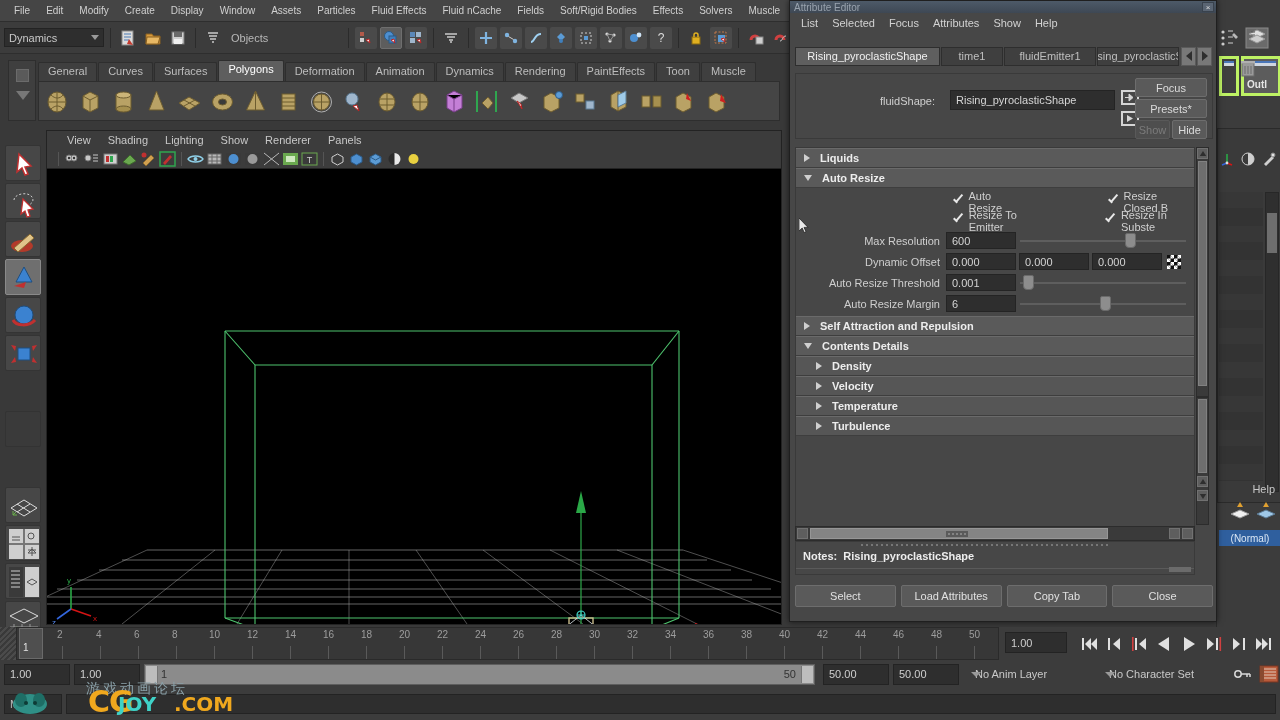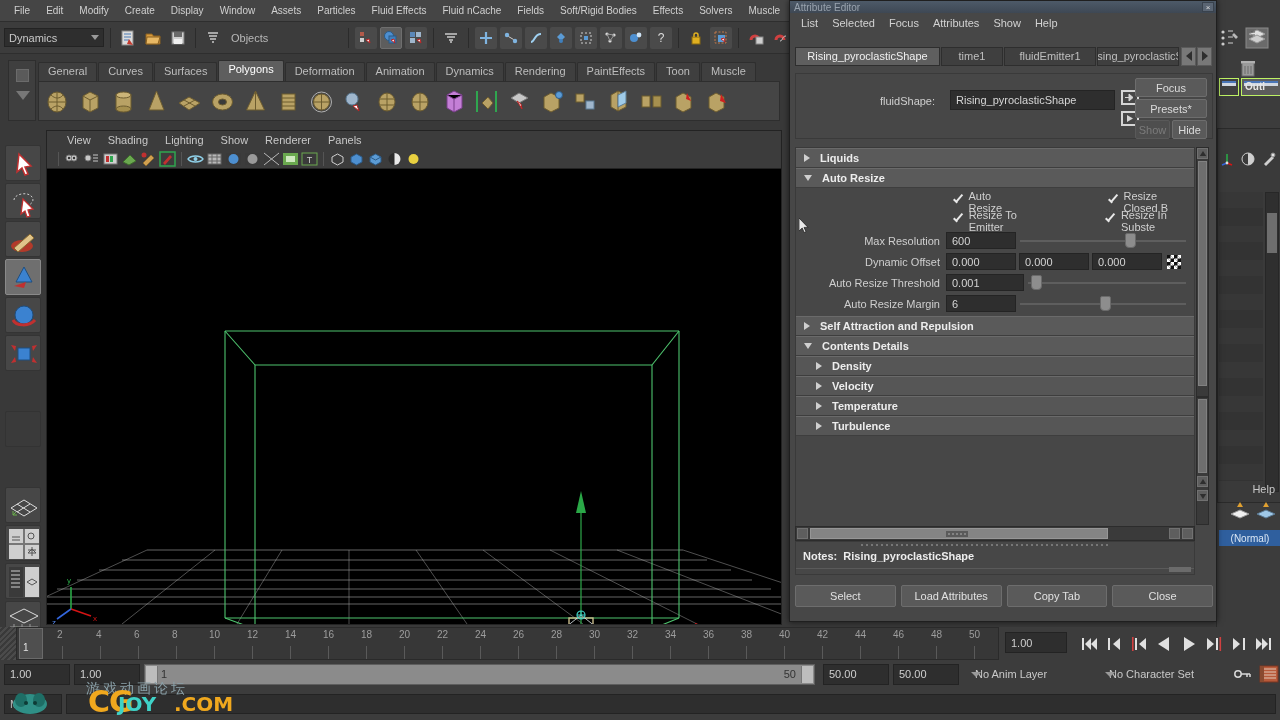--- a/index.html
+++ b/index.html
@@ -104,21 +104,21 @@
     font-family:"DejaVu Sans",sans-serif;}
   .wm-com{position:absolute;left:168px;top:12px;font-size:20px;font-weight:bold;color:#f0a81e;
     font-family:"DejaVu Sans",sans-serif;}
   .wm-cn{position:absolute;left:80px;top:0px;font-size:14px;color:#8aa0a8;letter-spacing:3px;}
   .wm-logo{position:absolute;left:4px;top:8px;width:44px;height:28px;}
 
   
   .rdock{position:absolute;left:1216px;top:0;width:64px;height:627px;background:#3c3c3c;border-left:1px solid #2a2a2a;}
   .rd-toolrow{position:absolute;left:0;top:18px;width:64px;height:40px;display:flex;align-items:center;gap:3px;padding-left:2px;}
   .rd-tabs{position:absolute;left:0;top:62px;width:64px;height:34px;display:flex;align-items:flex-end;gap:2px;padding-left:2px;}
-  .rd-tab{width:20px;height:18px;background:#3f3f3f;border:1px solid #bef264;position:relative;}
+  .rd-tab{width:20px;height:40px;background:#3f3f3f;border:3px solid #bef264;position:relative;}
   .rd-tab.active{background:#5c5c5c;width:40px;}
   .rd-tab .tl{position:absolute;left:2px;top:2px;right:2px;height:5px;background:#cfd6e0;border-top:2px solid #4a76b8;}
   .rd-tab .tt{position:absolute;left:3px;bottom:3px;font-size:10px;color:#e6e6e6;font-weight:bold;}
   .rd-trash{position:absolute;left:22px;top:58px;width:18px;height:20px;}
   .rd-panel{position:absolute;left:0;top:128px;width:64px;height:375px;background:#3a3a3a;border:1px solid #2a2a2a;}
   .rd-hdrbar{position:absolute;left:0;top:128px;width:64px;height:16px;
     background:repeating-linear-gradient(135deg,#4b4b4b 0 2px,#3a3a3a 2px 4px);}
   .rd-icons{position:absolute;left:2px;top:148px;width:60px;height:22px;display:flex;align-items:center;gap:5px;}
   .rd-rows{position:absolute;left:2px;top:192px;width:44px;height:300px;}
   .rd-row{height:17px;border-bottom:1px solid #333;background:#333;}
@@ -928,21 +928,21 @@
             <span>0.000</span>
           </div>
           <div class="numfield" style="width:70px;margin-left:3px">
             <span>0.000</span>
           </div>
           <div class="ckbox" style="margin-left:5px"></div>
         </div>
 
         <div class="attrrow">
           <span class="attrlbl">Auto Resize Threshold</span>
-          <div class="numfield" style="width:78px">
+          <div class="numfield" style="width:70px">
             <span>0.001</span>
           </div>
           <div class="slider" style="margin-right:8px">
             <div class="trk"></div>
             <div class="hd" style="left:2%"></div>
           </div>
         </div>
 
         <div class="attrrow">
           <span class="attrlbl">Auto Resize Margin</span>

